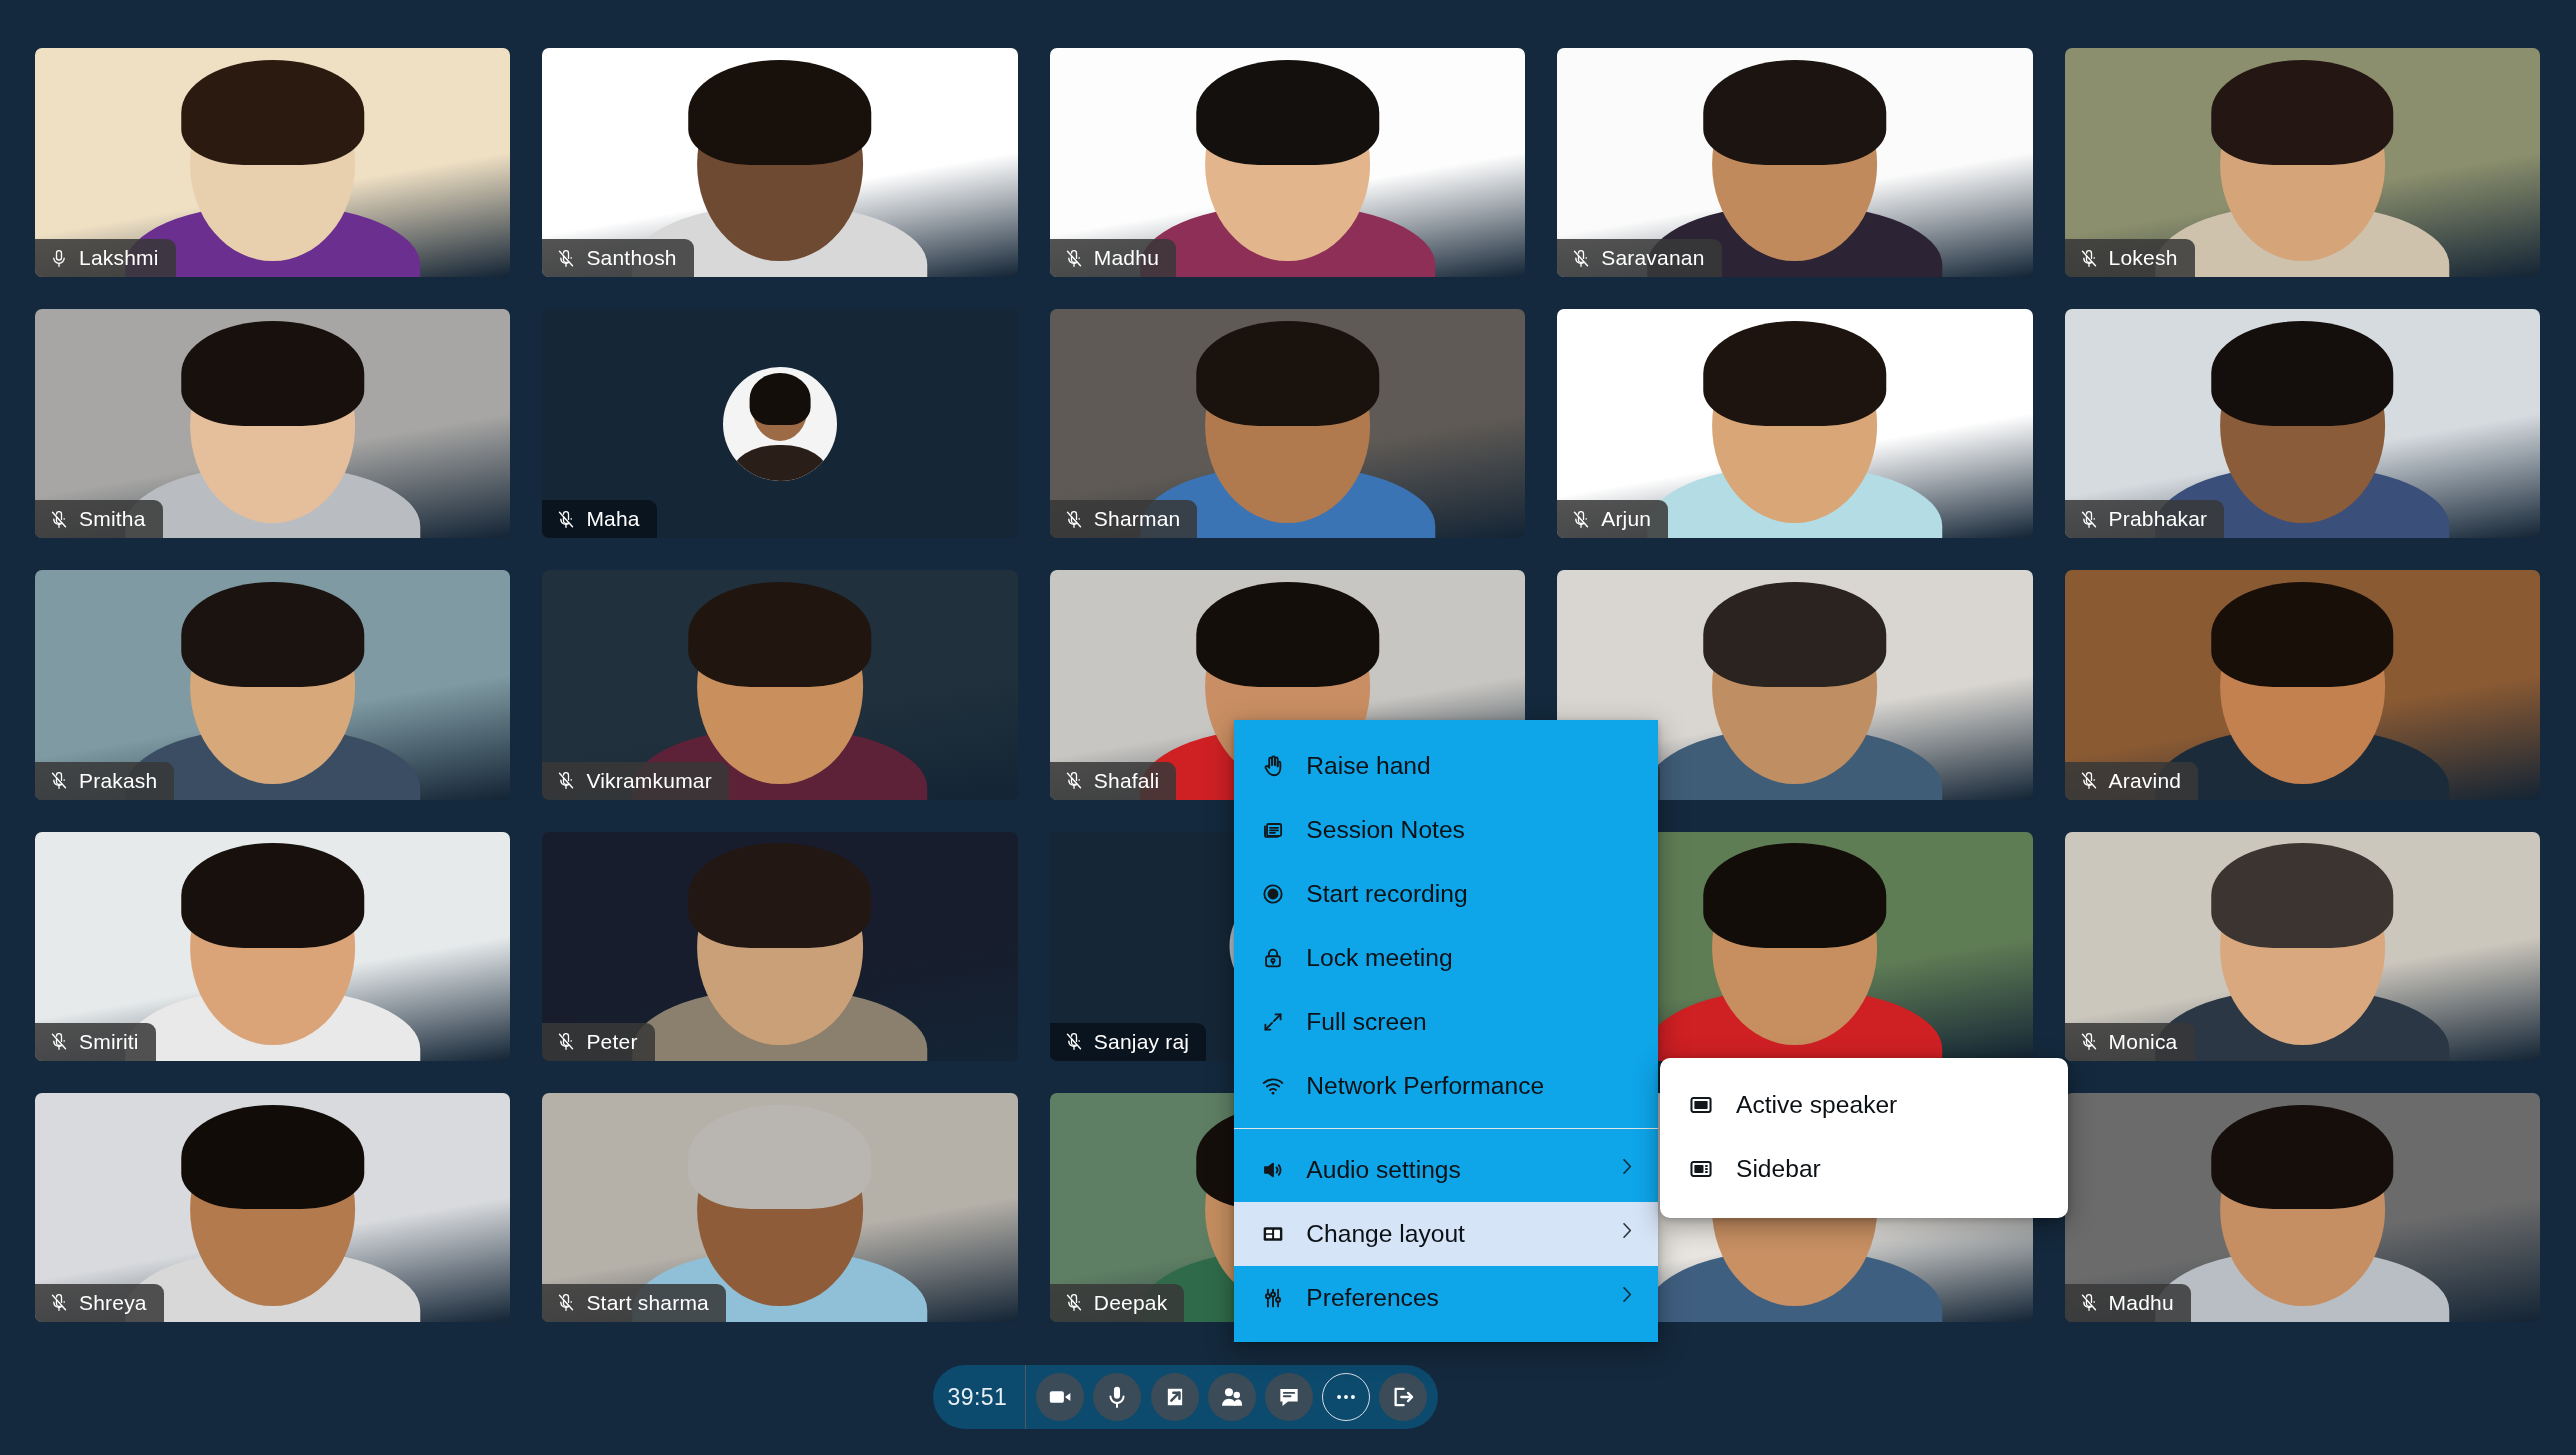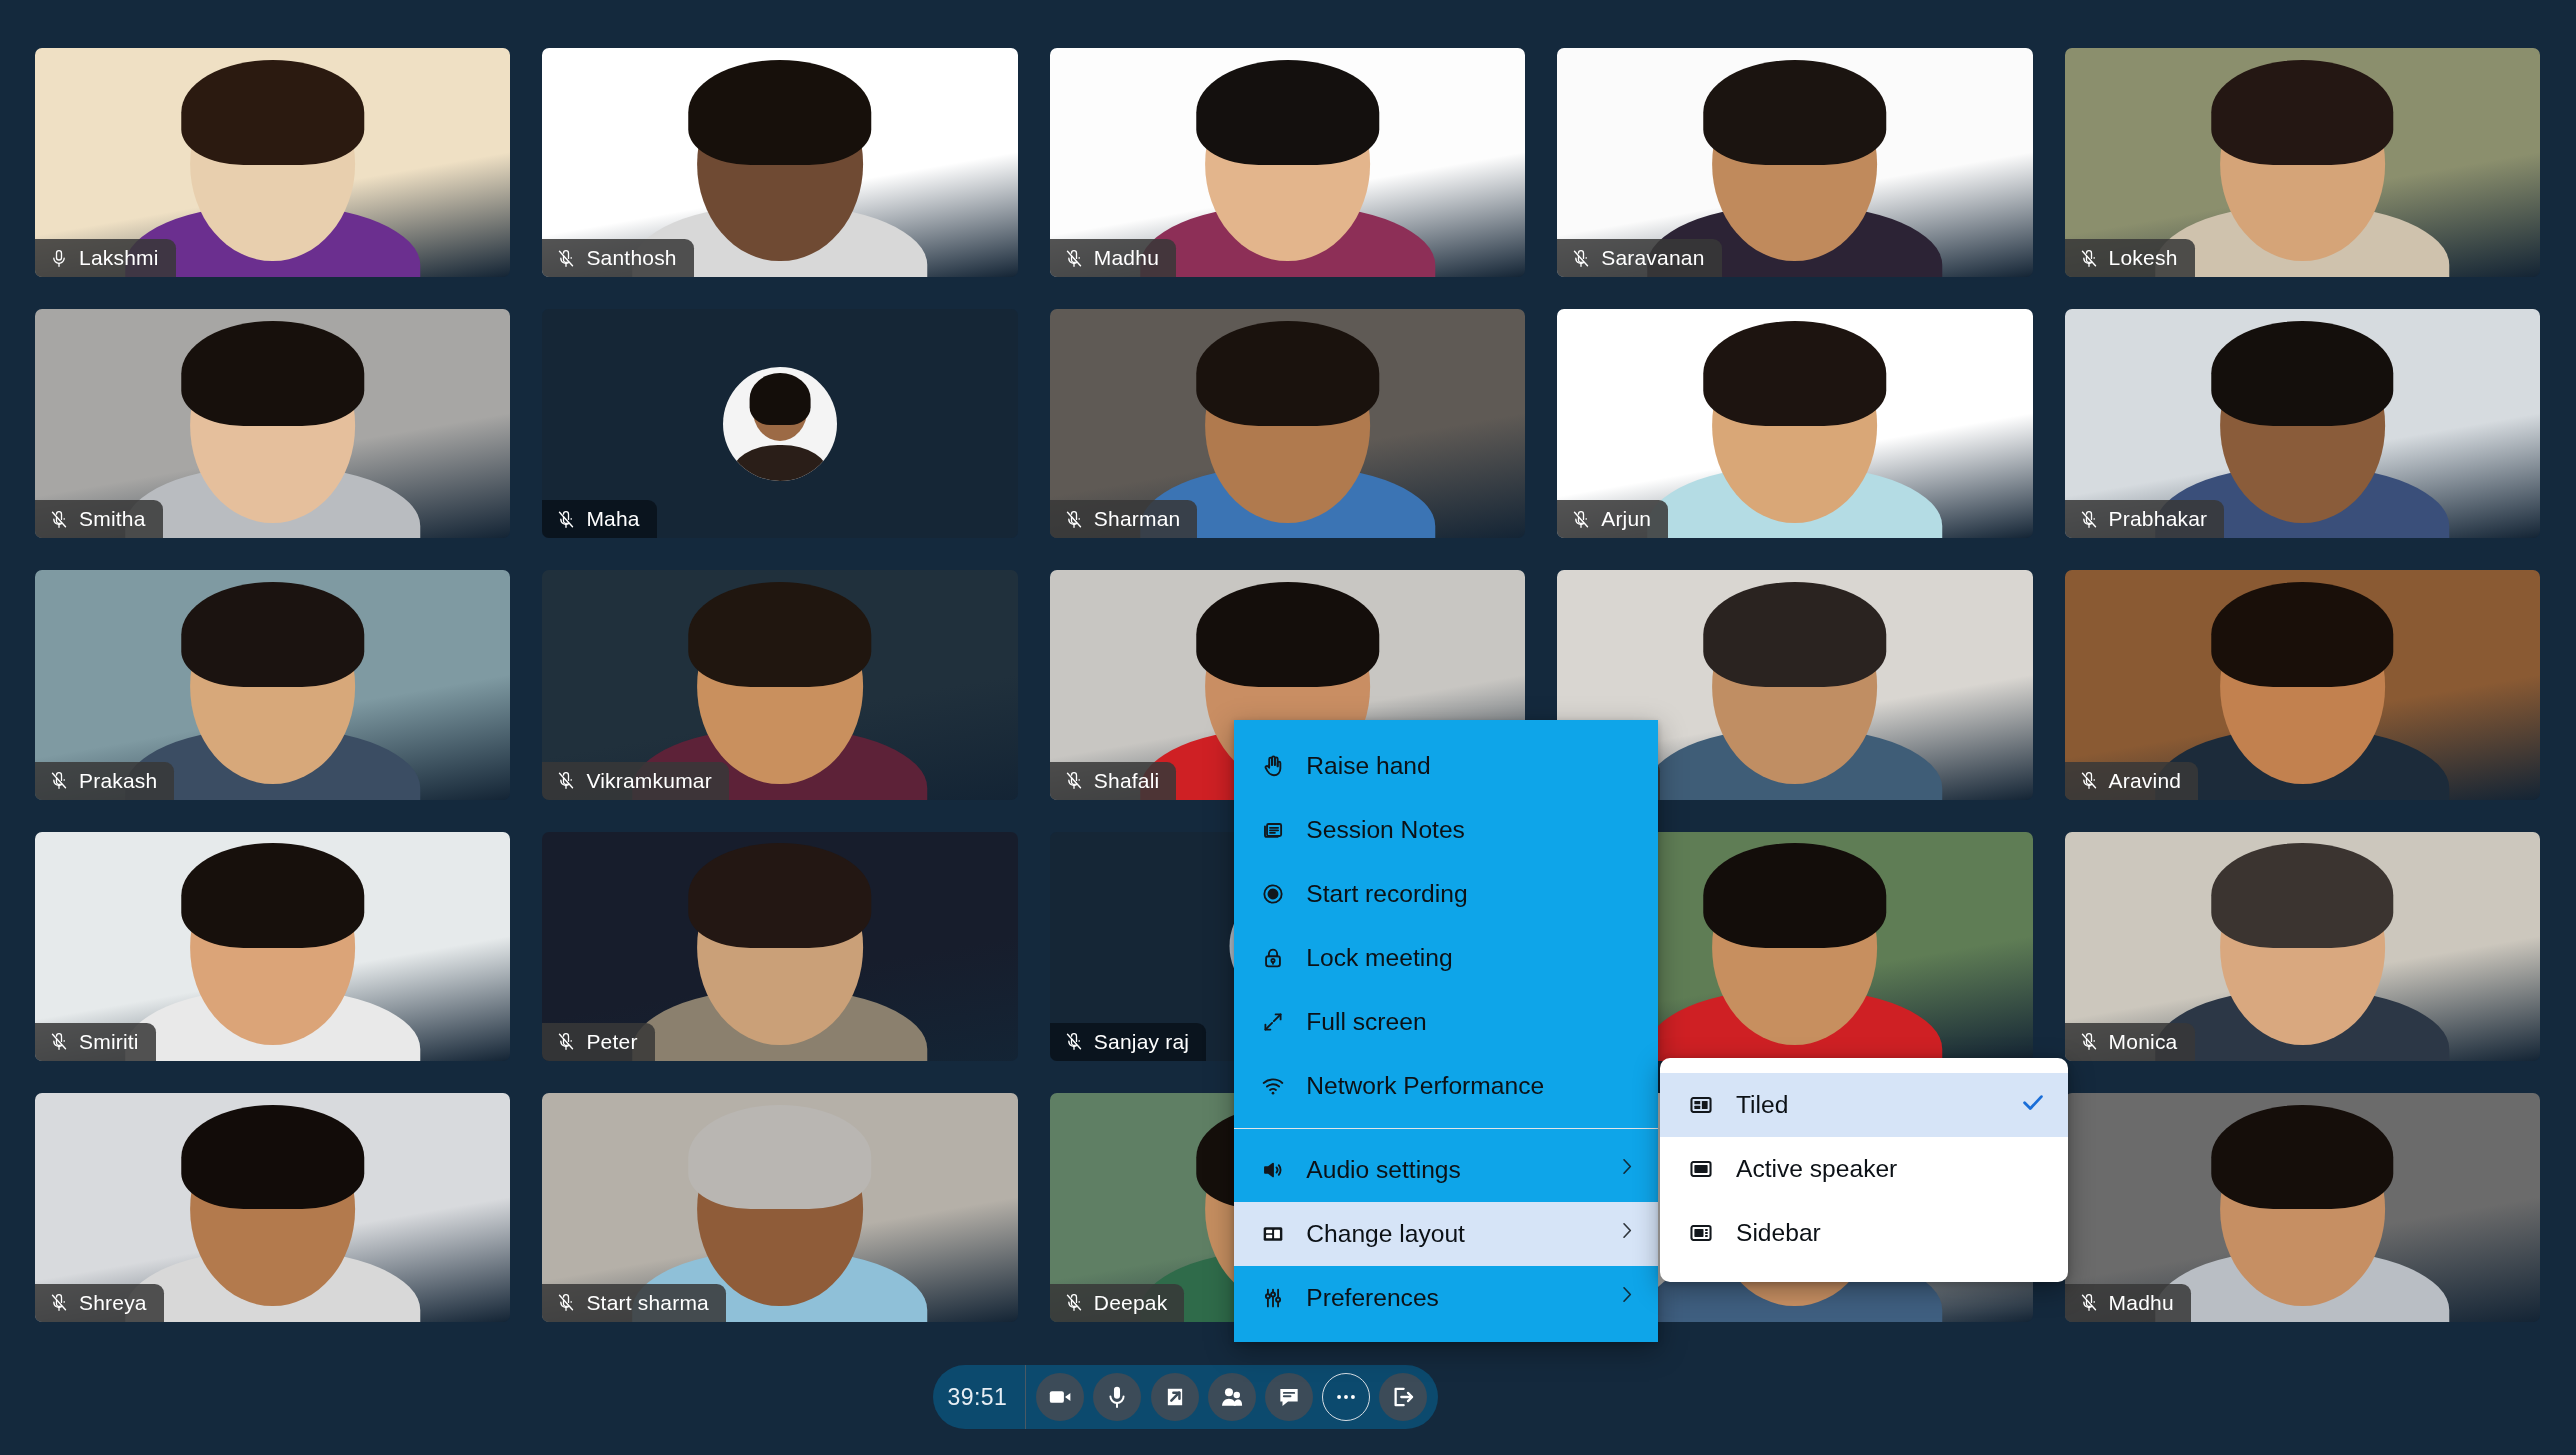--- a/index.html
+++ b/index.html
@@ -870,34 +870,20 @@
           </svg>
         </span>
         <span class="mi-lb">Preferences</span>
         <span class="mi-ar"><svg width="23" height="23" viewBox="0 0 24 24" fill="none" stroke="#12171c" stroke-width="1.7" stroke-linecap="round" stroke-linejoin="round">
             <path d="M9.4 5l6.6 7-6.6 7"></path>
           </svg></span>
       </div>
     </div>
 
   <div id="submenu">
-      <div class="si sel">
-        <span class="si-ic">
-          <svg width="26" height="26" viewBox="0 0 24 24" fill="none" stroke="#12171c" stroke-width="1.7" stroke-linecap="round" stroke-linejoin="round">
-            <rect x="3.2" y="5.6" width="17.6" height="12.8" rx="1.7" fill="none" stroke="#12171c" stroke-width="1.9"></rect>
-            <rect x="5.9" y="8.2" width="5.4" height="3.1" rx=".5" fill="#12171c" stroke="none"></rect>
-            <rect x="5.9" y="12.7" width="5.4" height="3.1" rx=".5" fill="#12171c" stroke="none"></rect>
-            <rect x="12.8" y="8.2" width="5.3" height="7.6" rx=".5" fill="#12171c" stroke="none"></rect>
-          </svg>
-        </span>
-        <span class="si-lb">Tiled</span>
-        <span class="si-ck"><svg width="28" height="28" viewBox="0 0 24 24" fill="none" stroke="#1a6ed8" stroke-width="1.7" stroke-linecap="round" stroke-linejoin="round">
-            <path d="M4.8 12.6l4.9 5 9.5-10.2" stroke-width="2.4"></path>
-          </svg></span>
-      </div>
       <div class="si">
         <span class="si-ic">
           <svg width="26" height="26" viewBox="0 0 24 24" fill="none" stroke="#12171c" stroke-width="1.7" stroke-linecap="round" stroke-linejoin="round">
             <rect x="3.2" y="5.6" width="17.6" height="12.8" rx="1.7" fill="none" stroke="#12171c" stroke-width="1.9"></rect>
             <rect x="5.9" y="8.2" width="12.2" height="7.6" rx=".7" fill="#12171c" stroke="none"></rect>
           </svg>
         </span>
         <span class="si-lb">Active speaker</span>
       </div>
       <div class="si">

